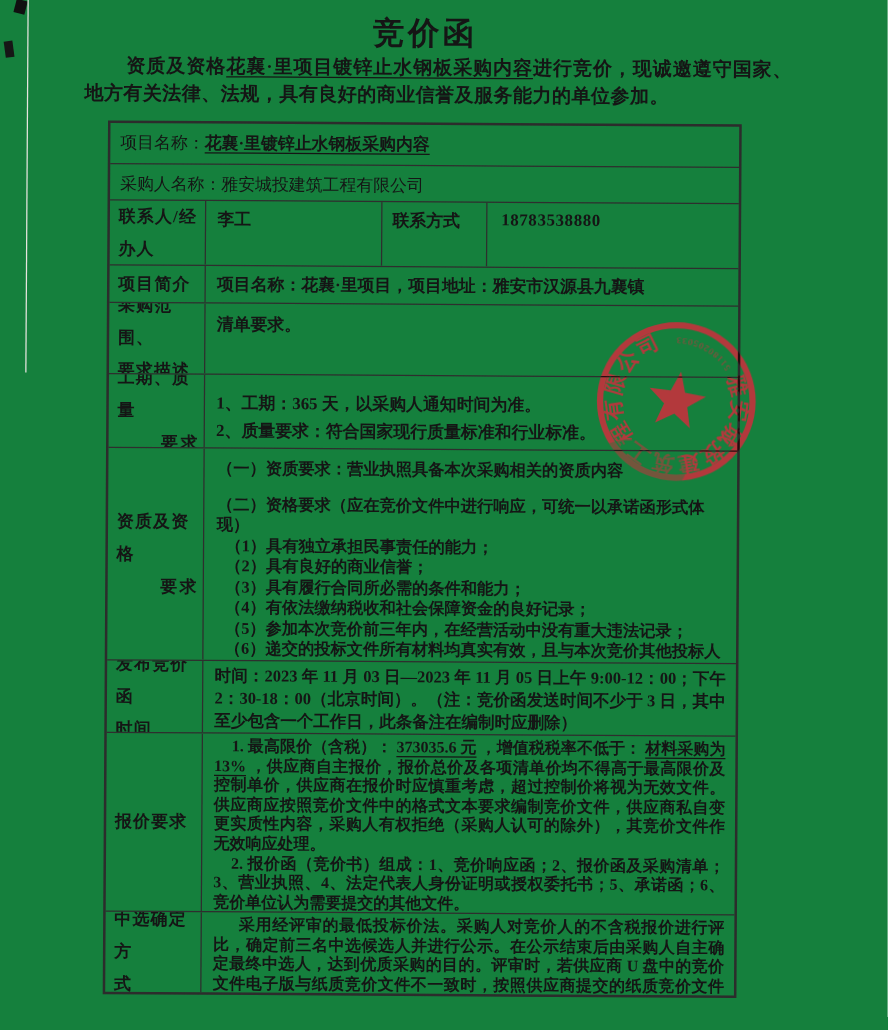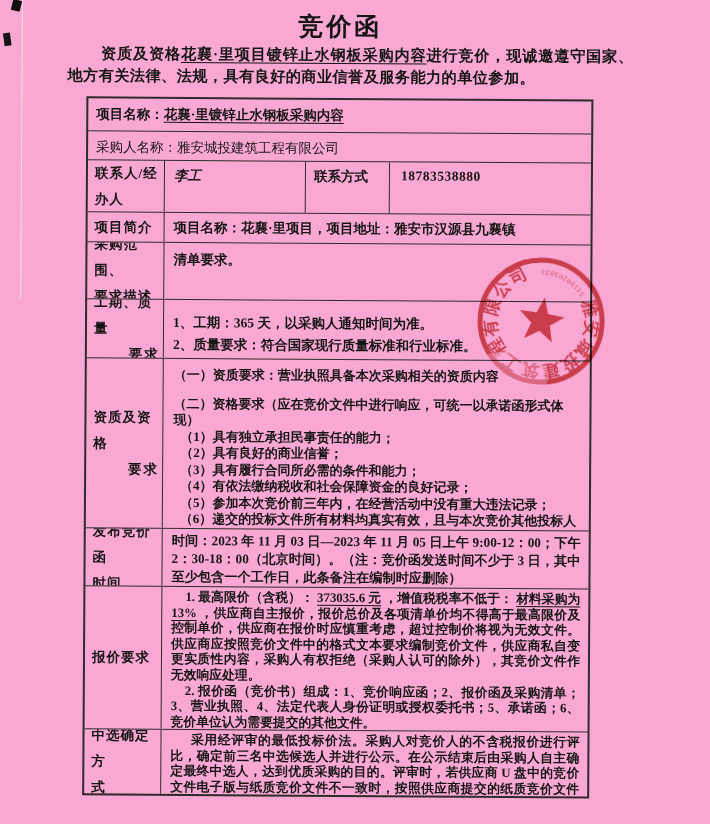--- a/index.html
+++ b/index.html
@@ -1,18 +1,18 @@
 <!DOCTYPE html>
 <html><head>
 <meta charset="utf-8">
 <style>
   html,body{margin:0;padding:0;}
   .page{
     position:relative; width:710px; height:824px;
-    background:#f9a8d4; overflow:hidden;
+    background:#15803d; overflow:hidden;
     font-family:"Liberation Serif","DejaVu Serif",serif;
     color:#151515;
   }
   .doc{position:absolute; inset:0; transform:rotate(0.35deg); transform-origin:50% 40%;}
   
   .art1{position:absolute; left:10px; top:2px; width:9px; height:11px; background:#101010; transform:rotate(14deg);}
   .art2{position:absolute; left:2px; top:35px; width:7px; height:13px; background:#161616; transform:rotate(-8deg);}
   .edge-line{position:absolute; left:20px; top:0; width:1px; height:300px; background:#e6e4df;}
   
   .title{
@@ -40,21 +40,21 @@
   .full{padding:7px 8px 0 8px; white-space:nowrap;}
   .lbl{
     width:77px; flex:0 0 77px; box-sizing:border-box;
     border-right:1.6px solid #2e2e2e;
     padding:0 3px 0 7px; font-weight:700;
     display:flex; flex-direction:column; justify-content:center;
     line-height:26px; letter-spacing:1px;
   }
   .lbl .c2{text-align:right; letter-spacing:2px;}
   .cell{box-sizing:border-box; overflow:hidden;}
-  .c-name{flex:0 0 141px; border-right:1.6px solid #2e2e2e; padding:6px 0 4px 9px;font-style:italic;}
+  .c-name{flex:0 0 141px; border-right:1.6px solid #2e2e2e; padding:6px 0 4px 9px;}
   .c-meth{flex:0 0 84px; border-right:1.6px solid #2e2e2e; padding:6px 0 0 8px; font-weight:700;}
   .c-phone{flex:1 1 auto; padding:6px 0 0 11px; letter-spacing:.5px;}
   .c-body{flex:1 1 auto; padding:0 8px 0 9px;}
   .r4 .c-body{display:flex; align-items:center;}
   .r5 .c-body{padding-top:8px;}
   .r6 .c-body{padding-top:12px; line-height:22px;}
   .r7 .c-body{padding-top:8px; line-height:16.5px; font-size:13px; padding-left:10px;}
   .r7 .gap{margin-bottom:12px;}
   .r7 .li{padding-left:7px;}
   .r8 .c-body{padding-top:3px; line-height:18px; font-size:13.2px; text-align:justify;}
@@ -83,21 +83,21 @@
     <div class="art2"></div>
     <div class="edge-line"></div>
 
     <div class="title">竞价函</div>
 
     <div class="intro"><span>资质及资格</span><span class="u">花襄·里项目镀锌止水钢板采购内容</span><span>进行竞价，现诚邀遵守国家、地方有关法律、法规，具有良好的商业信誉及服务能力的单位参加。</span></div>
 
     <div class="tbl">
 
       <div class="row r1">
-        <div class="cell full"><span style="font-weight:700">项目名称：</span><span class="u" style="font-weight:700">花襄·里镀锌止水钢板采购内容</span></div>
+        <div class="cell full"><span style="font-weight:400">项目名称：</span><span class="u" style="font-weight:700">花襄·里镀锌止水钢板采购内容</span></div>
       </div>
 
       <div class="row r2">
         <div class="cell full"><span style="font-weight:400">采购人名称：</span><span style="font-weight:400">雅安城投建筑工程有限公司</span></div>
       </div>
 
       <div class="row r3">
         <div class="lbl">
           <div>联系人/经</div>
           <div>办人</div>

